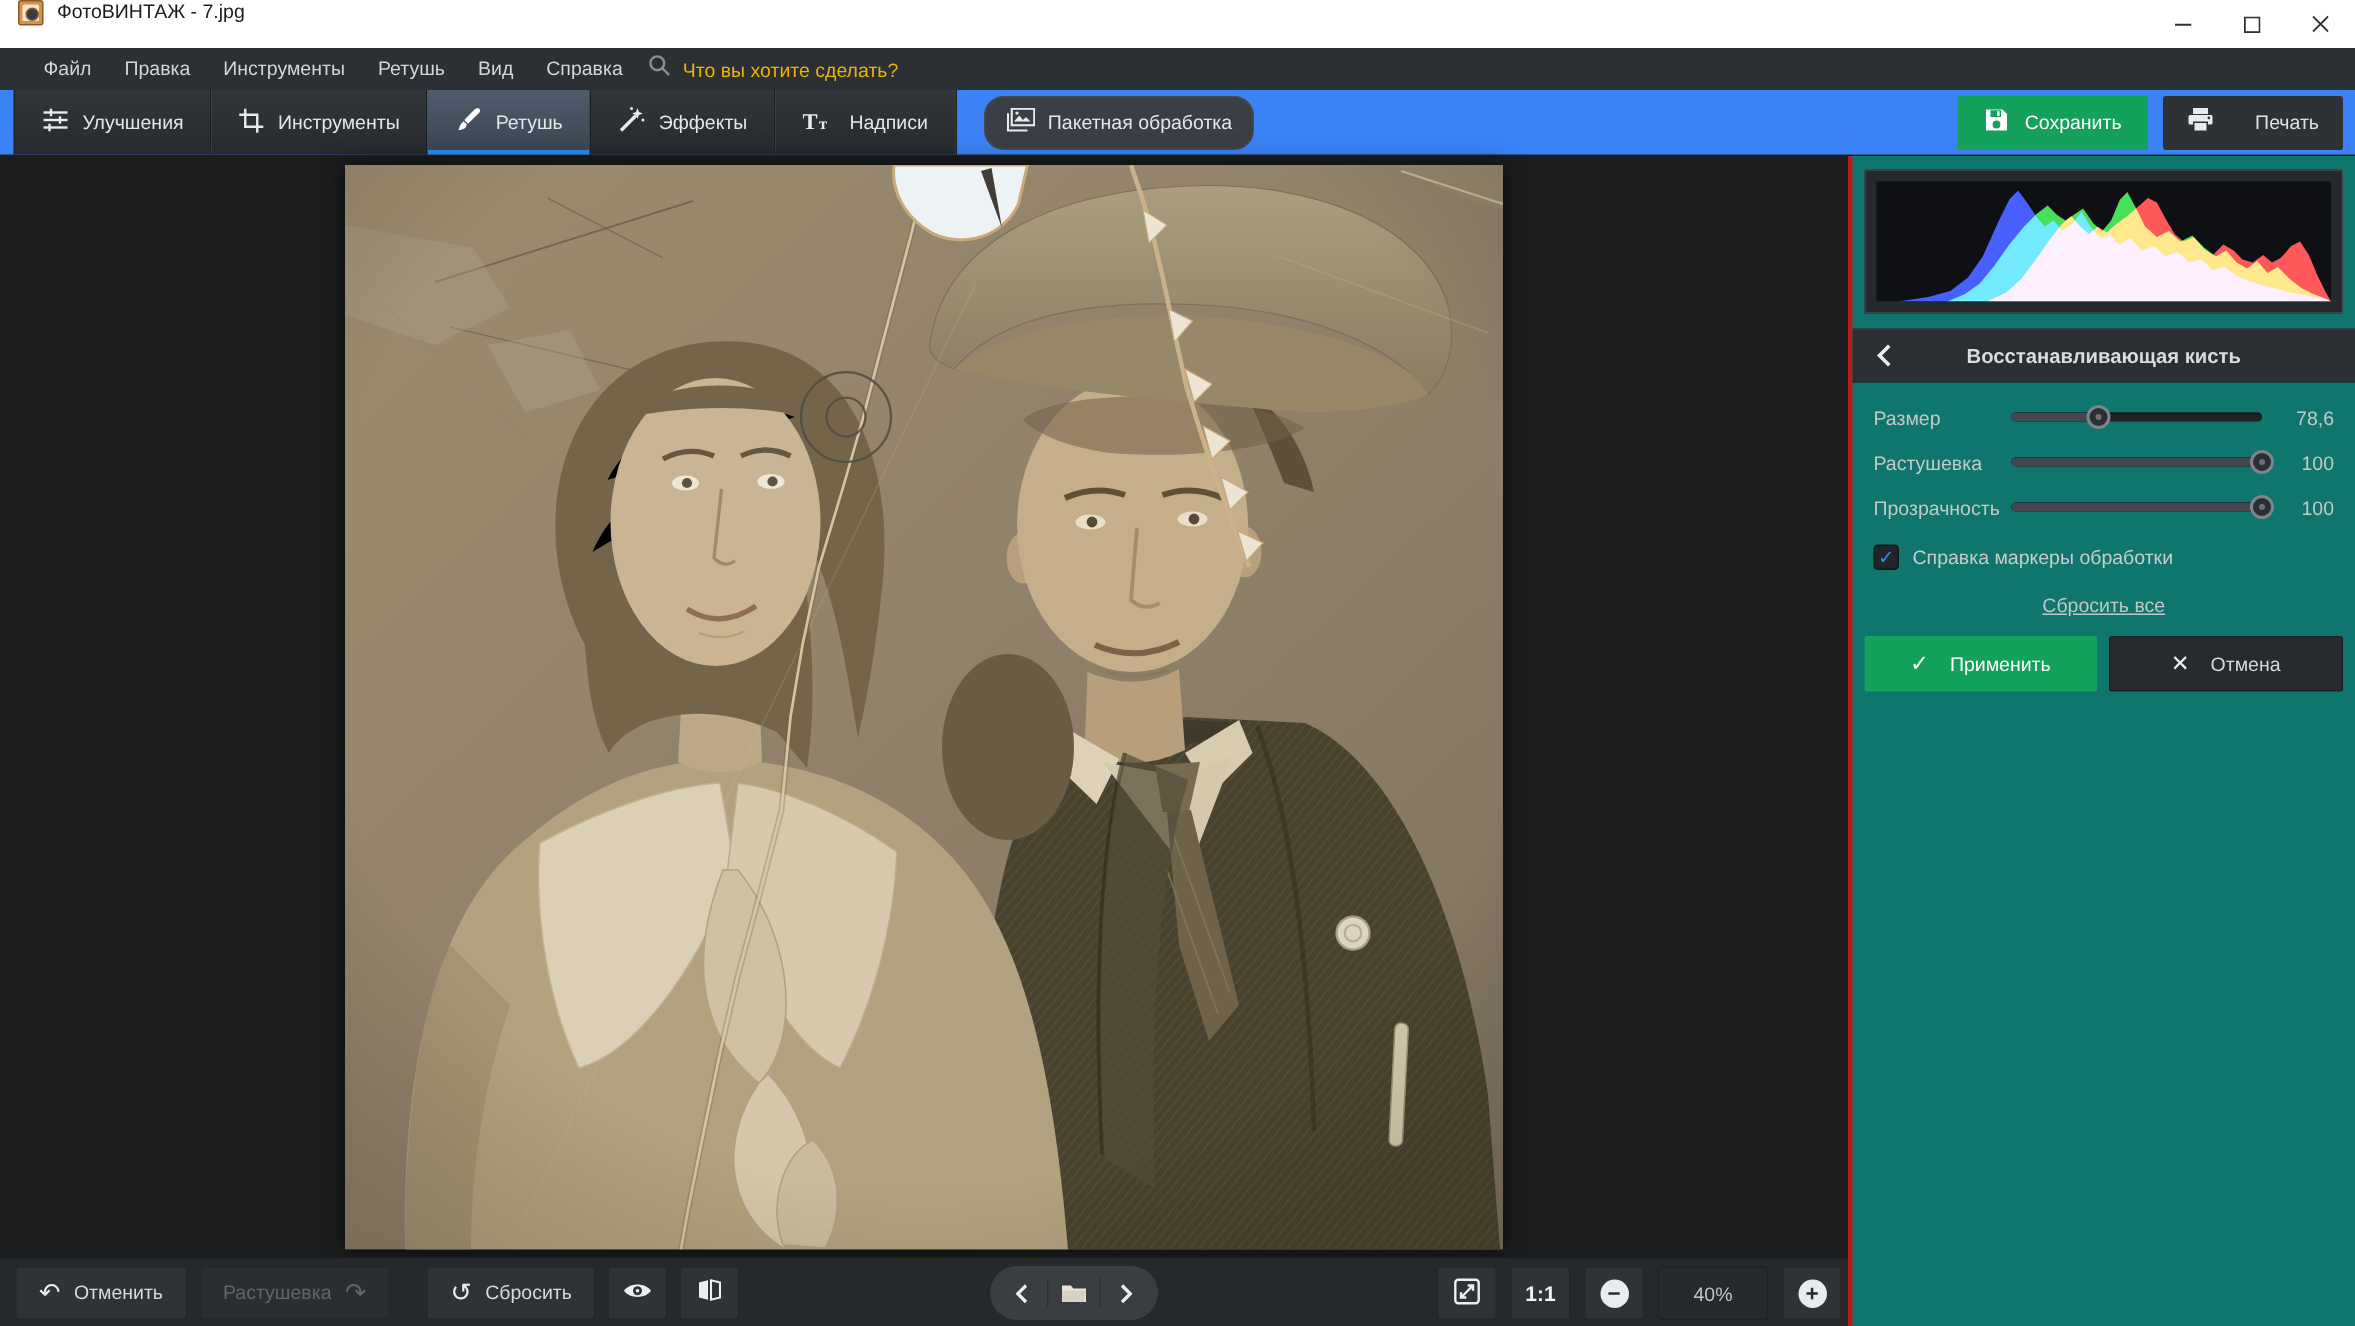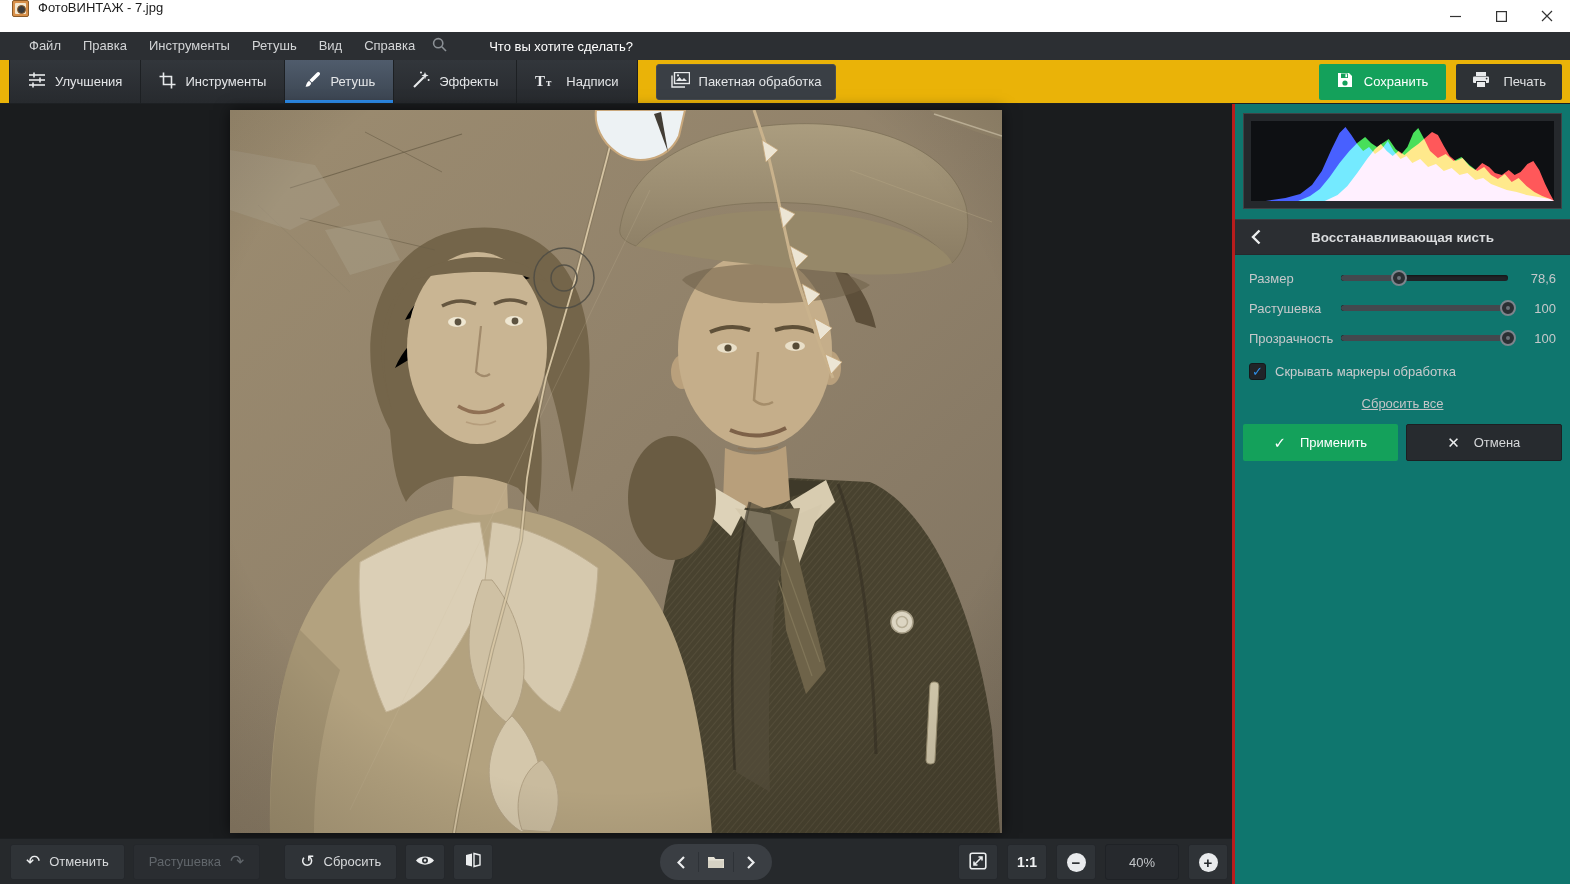--- a/index.html
+++ b/index.html
@@ -16,34 +16,34 @@
     background:#3c3c3c; border:1px solid #8a5a28; }
   .title-text { font-size:13px; color:#1b1b1b; }
   .tb-spacer { flex:1; }
   .win-btn { width:46px; height:32px; display:flex; align-items:center; justify-content:center; }
   .win-btn svg { display:block; }
 
   
   .menubar { height:28px; background:#2c2f33; display:flex; align-items:center; flex:0 0 28px; padding-left:18px; }
   .menu-item { color:#d3d5d7; font-size:13px; padding:0 11px; line-height:28px; cursor:default; }
   .search-box { display:flex; align-items:center; gap:8px; margin-left:6px; }
-  .search-placeholder { color:#ffffff; font-size:13px;margin-left:34px; }
+  .search-placeholder { color:#eab308; font-size:13px; }
 
   
-  .toolbar { height:44px; background:#eab308; display:flex; align-items:stretch; flex:0 0 44px; border-bottom:1px solid #1d2023; }
+  .toolbar { height:44px; background:#3b82f6; display:flex; align-items:stretch; flex:0 0 44px; border-bottom:1px solid #1d2023; }
   .tab { display:flex; align-items:center; gap:9px; padding:0 18px; font-size:13px; color:#e4e6e8;
     background:linear-gradient(#32363b,#272a2e); border-right:1px solid #1d2023; }
   .tab:first-child { border-left:1px solid #1d2023; margin-left:9px; }
   .tab.active { background:linear-gradient(#505c6c,#3a4450); box-shadow:inset 0 -3px 0 #2d8ceb; }
   .batch-btn { margin-left:18px; align-self:center; height:36px; display:flex; align-items:center; gap:9px;
-    padding:0 14px; background:#3a3f45; border:1px solid #474c52; border-radius:3px; color:#e4e6e8; font-size:13px; }
+    padding:0 14px; background:#3a3f45; border:1px solid #474c52; border-radius:13px; color:#e4e6e8; font-size:13px; }
   .toolbar-spacer { flex:1; }
   .save-btn { align-self:center; height:36px; display:flex; align-items:center; gap:11px; padding:0 18px;
     background:#14a15b; border-radius:2px; color:#fff; font-size:13px; margin-right:10px; }
-  .print-btn { align-self:center; height:36px; display:flex; align-items:center; gap:13px; padding:0 16px;
+  .print-btn { align-self:center; height:36px; display:flex; align-items:center; gap:27px; padding:0 16px;
     background:#2e3236; border-radius:2px; color:#dfe1e3; font-size:13px; margin-right:8px; }
 
   
   .main { flex:1; display:flex; min-height:0; }
   .canvas-col { width:1232px; display:flex; flex-direction:column; min-height:0; }
   .canvas { flex:1; background:#1a1c1e; display:flex; align-items:center; justify-content:center; min-height:0; }
   .photo { width:772px; height:723px; box-shadow:0 0 14px rgba(0,0,0,.6); }
   .photo svg { display:block; }
 
   
@@ -475,21 +475,21 @@
             <div class="slider-thumb" style="left: calc(100% - 8px);"></div>
           </div>
           <span class="param-value">100</span>
         </div>
       </div>
 
       <div class="checkbox-row">
         <div class="checkbox checked">
           <span class="check-glyph">✓</span>
         </div>
-        <span class="checkbox-label">Скрывать маркеры обработка</span>
+        <span class="checkbox-label">Справка маркеры обработки</span>
       </div>
 
       <a class="reset-link">Сбросить все</a>
 
       <div class="action-row">
         <div class="apply-btn">
           <span class="uicon">✓</span>
           <span>Применить</span>
         </div>
         <div class="cancel-btn">

